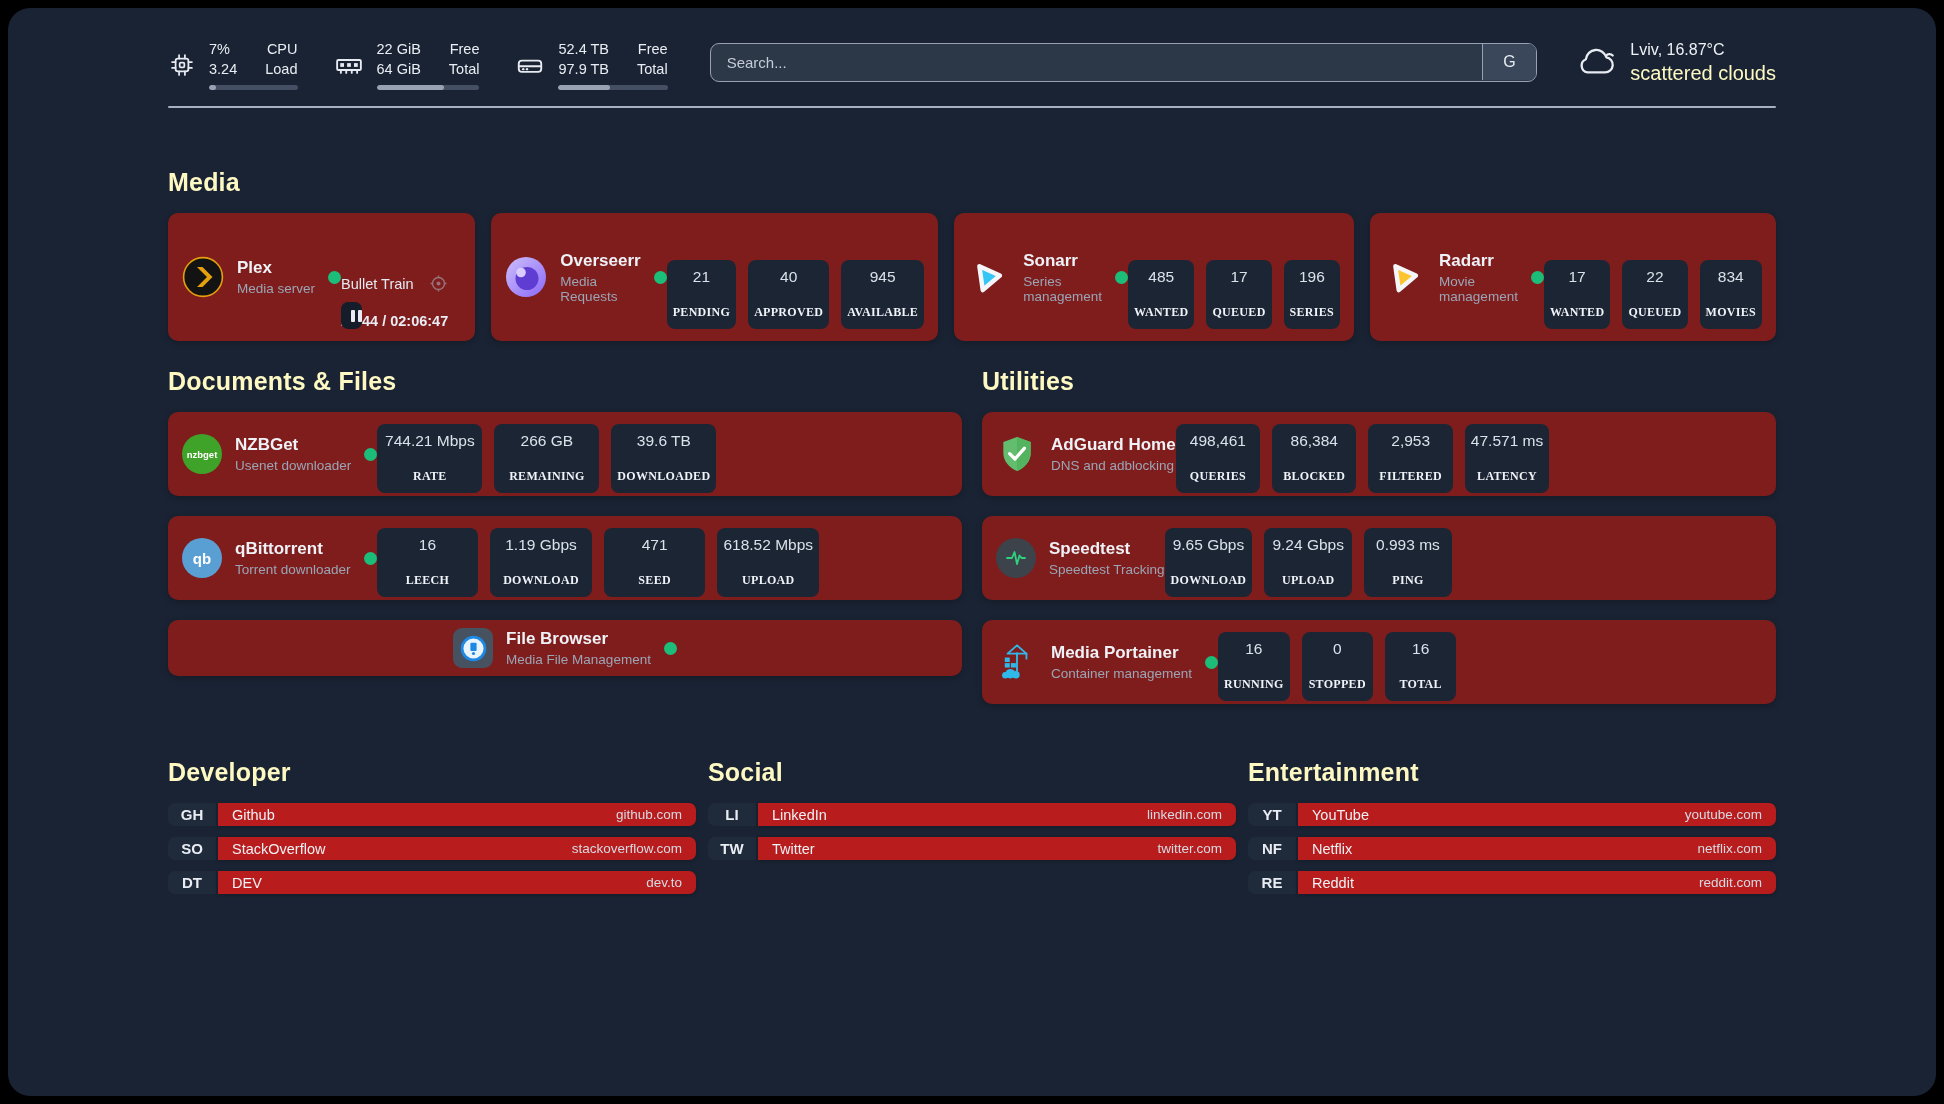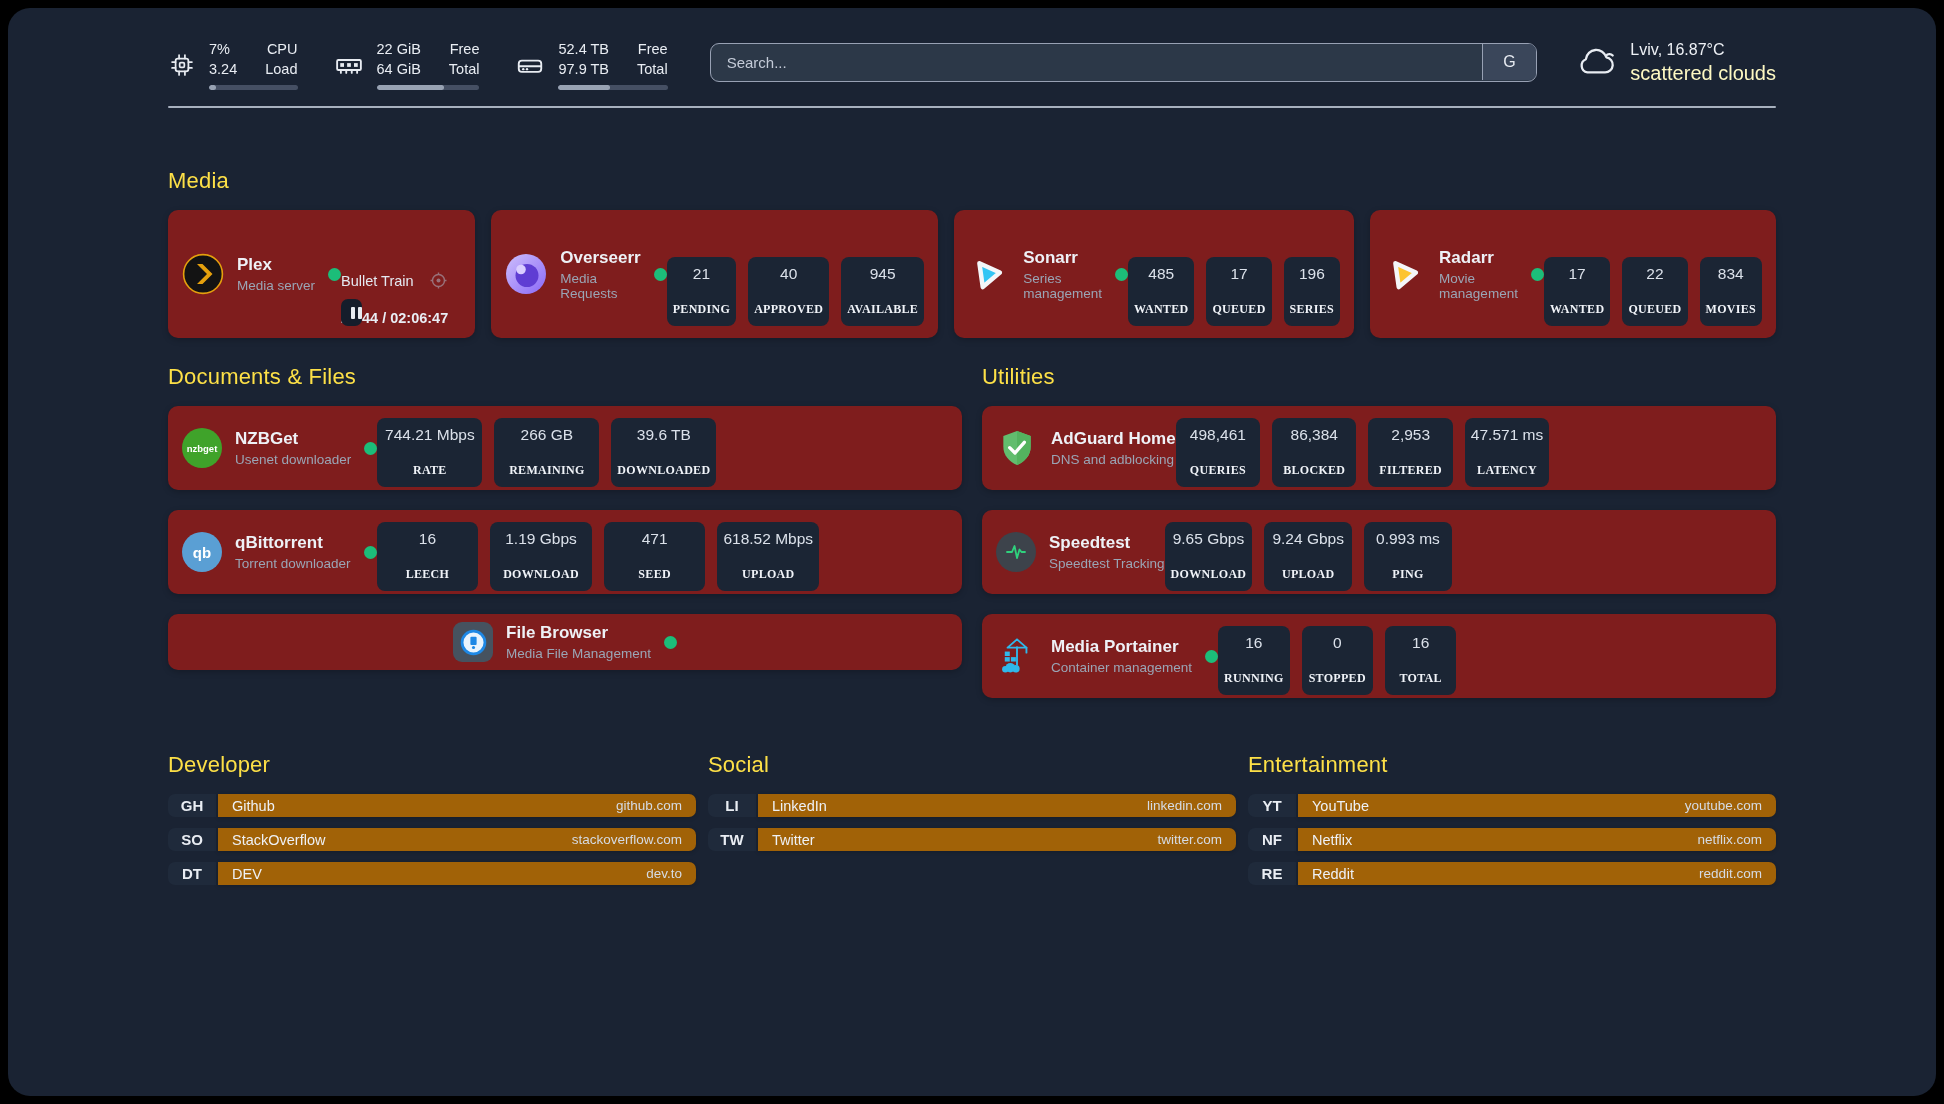--- a/index.html
+++ b/index.html
@@ -23,21 +23,21 @@
   .search input::placeholder { color:#c4cbd8; }
   .engine { position:absolute; right:1.5px; top:1.5px; bottom:1.5px; width:54px; background:#3a465a; border:none; border-left:1.5px solid #98a1b4; border-radius:0 7px 7px 0; color:#e8ecf2; font-size:16px; cursor:pointer; }
 
   .weather { display:flex; align-items:center; gap:13px; margin-bottom:4px; cursor:pointer; }
   .weather-loc { font-size:16px; color:#eef1f6; }
   .weather-cond { font-size:20px; color:#fef9c3; margin-top:3px; }
 
   .divider { height:2px; background:rgba(207,216,230,.78); border-radius:1px; margin-top:14px; }
 
   
-  h2.section { font-size:22px; font-weight:400; color:#fde047; letter-spacing:.2px; }
+  h2.section { font-size:25px; font-weight:700; color:#fef9c3; letter-spacing:.2px; }
   .media-section { margin-top:60px; }
   .media-row { margin-top:16px; display:grid; grid-template-columns:repeat(4,1fr); gap:16px; }
 
   .card { background:#7f1d1d; border-radius:10px; padding:12px 14px; box-shadow:0 2px 6px rgba(0,0,0,.22); display:flex; flex-direction:row; cursor:pointer; }
   .media-row .card { height:128px; }
   .h120 { height:84px; }
   .h64 { height:56px; justify-content:center; }
 
   .card-head { display:flex; align-items:center; gap:13px; }
   .app-icon { width:42px; height:42px; flex:0 0 42px; display:flex; align-items:center; justify-content:center; }
@@ -71,21 +71,21 @@
   .nzb { background:#3fa32a; font-size:9.5px; font-weight:700; }
   .qb  { background:#5a9fd4; font-size:15px; font-weight:600; }
   .st  { background:#3d434b; }
   .tile-icon { width:40px; height:40px; border-radius:9px; background:#46525f; display:flex; align-items:center; justify-content:center; }
 
   
   .links { display:grid; grid-template-columns:repeat(3,1fr); gap:12px; margin-top:54px; }
   .link-rows { margin-top:16px; display:flex; flex-direction:column; gap:11px; }
   .link-row { display:flex; height:23px; cursor:pointer; }
   .link-abbr { width:48px; flex:0 0 48px; background:#1f2a3b; border-radius:7px 0 0 7px; display:flex; align-items:center; justify-content:center; font-size:15px; font-weight:600; color:#e9edf3; }
-  .link-main { flex:1; background:#a16207; border-radius:0 7px 7px 0; margin-left:2px; display:flex; align-items:center; justify-content:space-between; padding:0 14px; box-shadow:0 1px 4px rgba(0,0,0,.2); }
+  .link-main { flex:1; background:#b91c1c; border-radius:0 7px 7px 0; margin-left:2px; display:flex; align-items:center; justify-content:space-between; padding:0 14px; box-shadow:0 1px 4px rgba(0,0,0,.2); }
   .link-name { font-size:14.5px; color:#eef1f6; }
   .link-url { font-size:13.5px; color:#d5dbe4; }
 </style>
 </head>
 <body>
 
 <div class="app">
 
   <header class="topbar">
     <div class="sys-stats">

